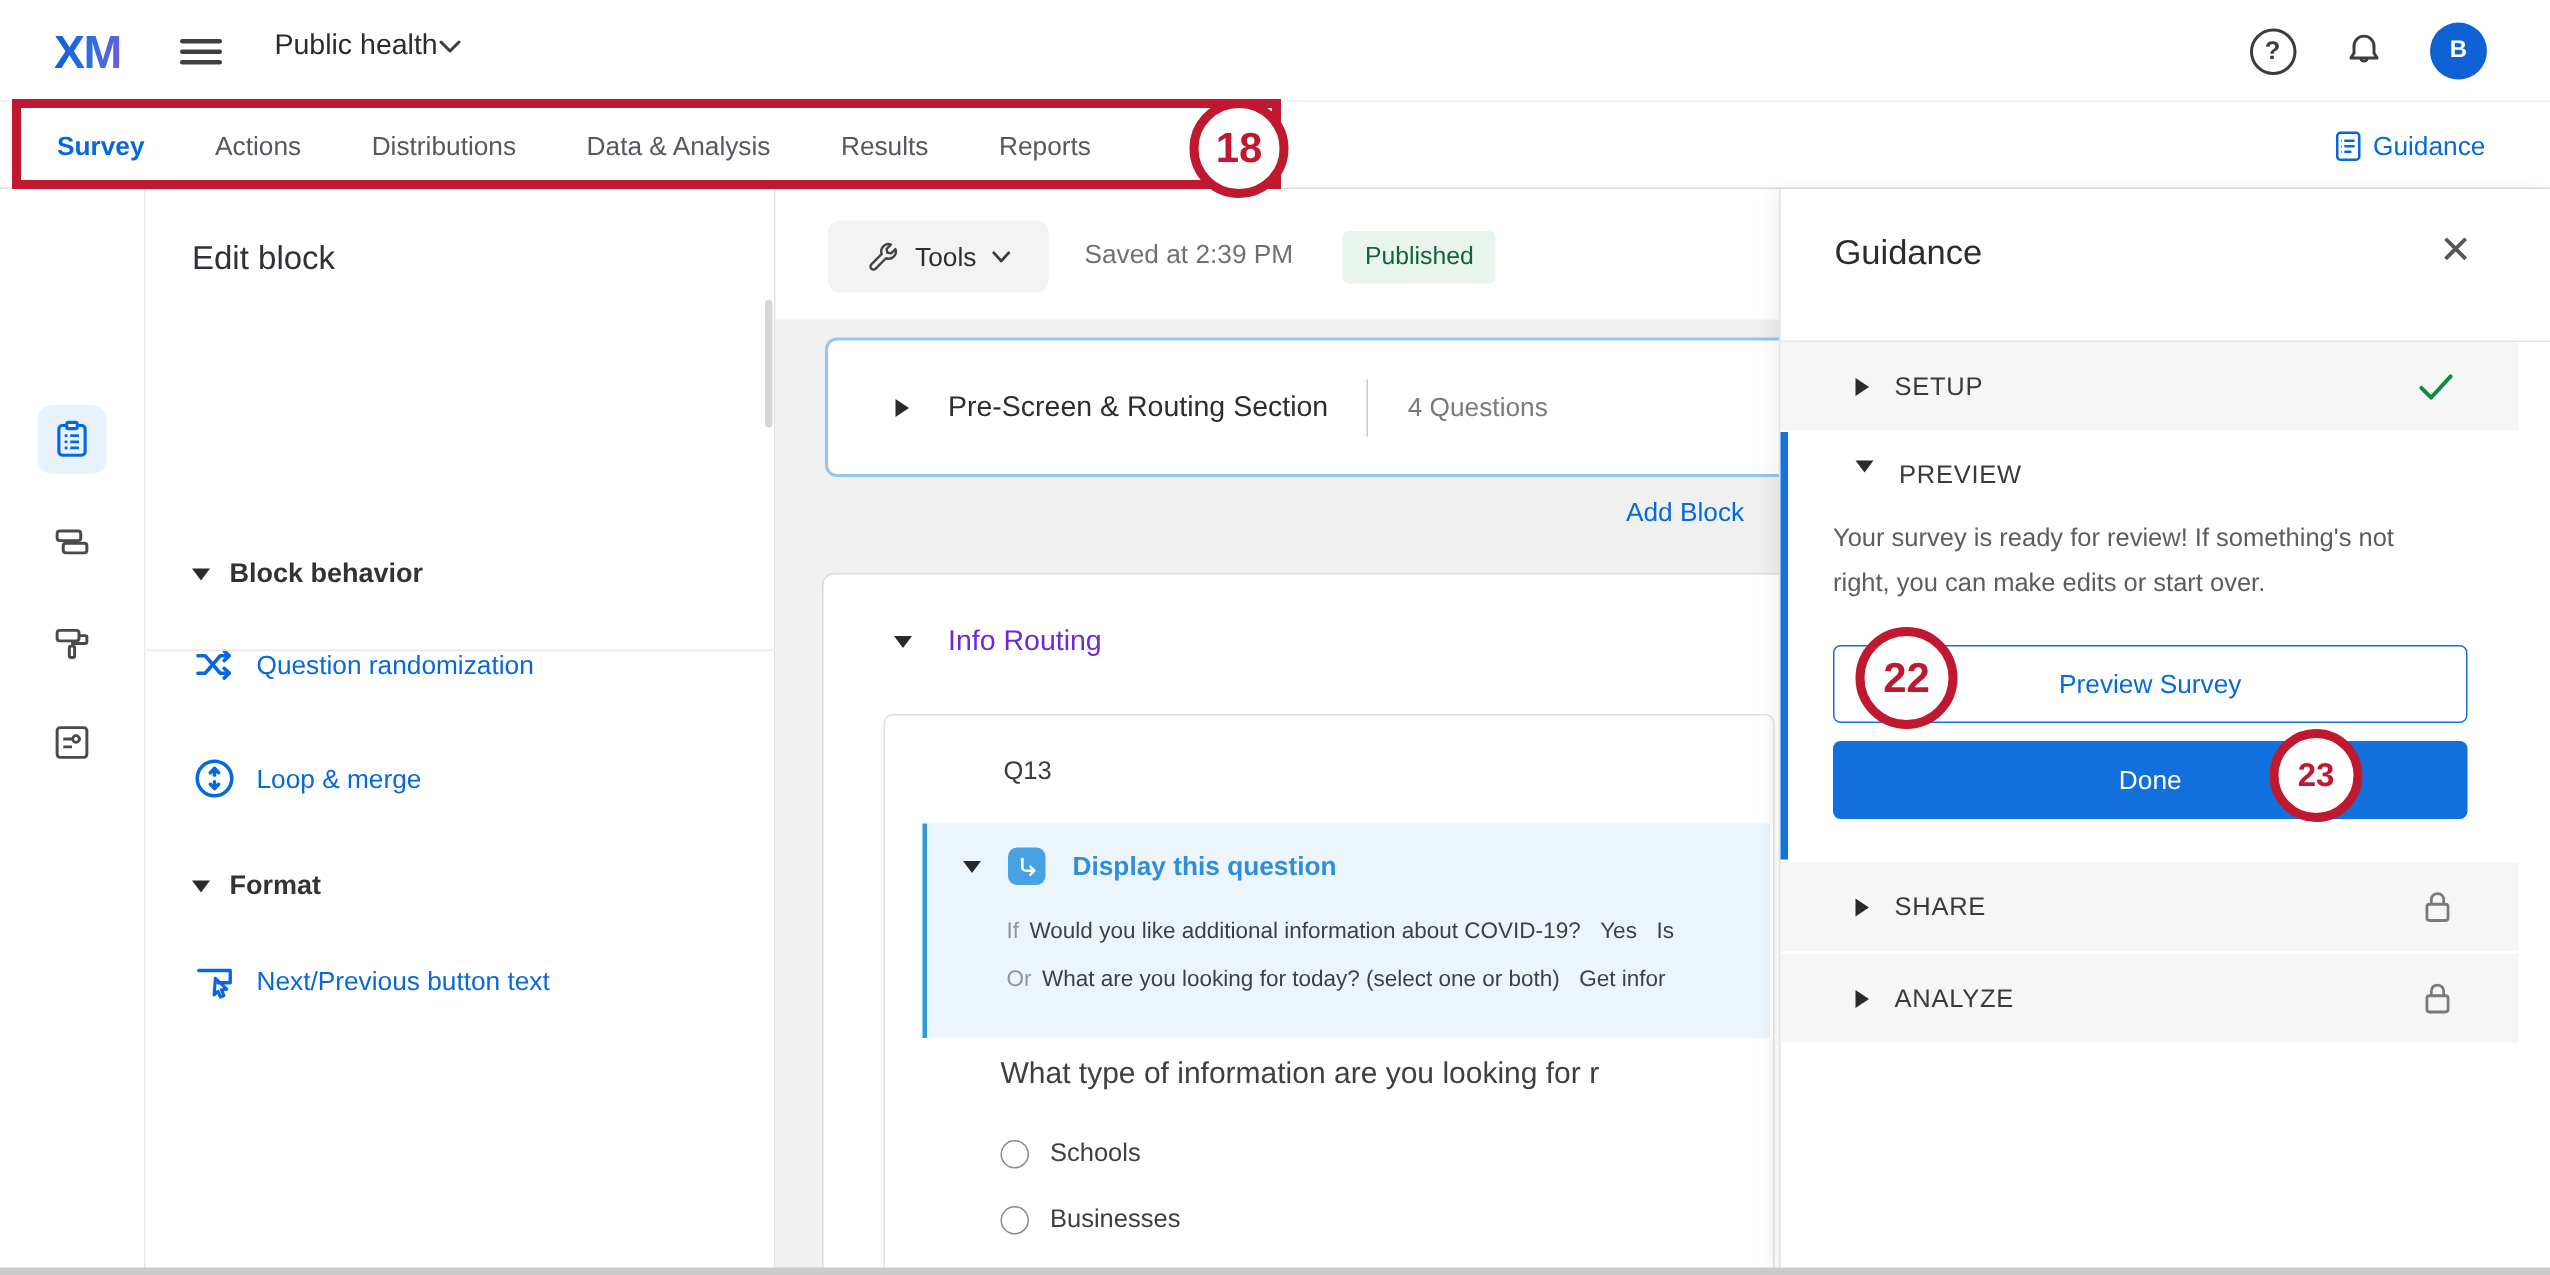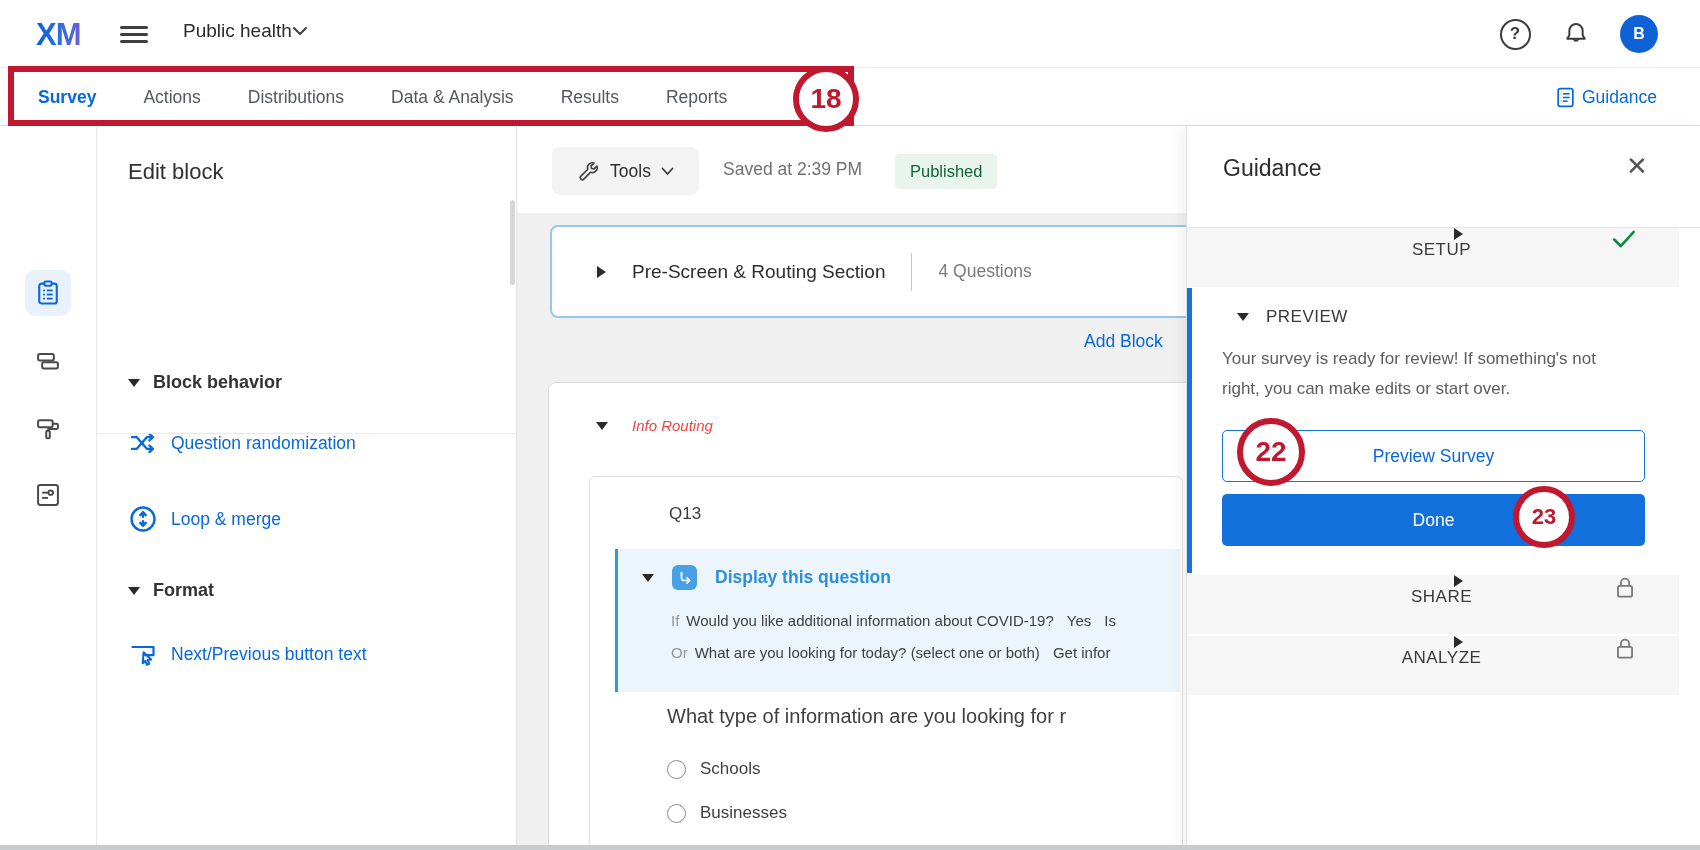--- a/index.html
+++ b/index.html
@@ -54,21 +54,21 @@
   .prescreen-card { position:absolute; left:33px; top:99px; width:700px; height:93px; background:#fff; border:2px solid #96c6ec; border-radius:8px; }
   .prescreen-row { position:absolute; left:45px; top:0; height:89px; display:flex; align-items:center; gap:26px; }
   .prescreen-title { font-size:19px; color:#2d2d2d; }
   .prescreen-divider { width:1px; height:38px; background:#c9c9c9; }
   .prescreen-count { font-size:17.5px; color:#7a7a7a; }
 
   .add-block { position:absolute; left:567px; top:205px; font-size:17.5px; color:#0768dd; cursor:pointer; white-space:nowrap; }
 
   .block-card { position:absolute; left:31px; top:256px; width:700px; height:470px; background:#fff; border:1px solid #dcdcdc; border-radius:8px; }
   .block-head { position:absolute; left:47px; top:34px; display:flex; align-items:center; gap:24px; }
-  .block-title { font-size:15px; color:#ef4444;font-style:italic; }
+  .block-title { font-size:19px; color:#6d28d9; }
 
   .question-card { position:absolute; left:40px; top:93px; width:594px; height:380px; background:#fff; border:1px solid #e0e0e0; border-radius:6px; overflow:hidden; }
   .qid { position:absolute; left:79px; top:27px; font-size:17px; color:#3a3a3a; }
 
   .display-box { position:absolute; left:25px; top:72px; width:565px; height:143px; background:#edf5fc; border-left:3px solid #2f9bd8; overflow:hidden; }
   .dl-head { position:absolute; left:24px; top:16px; display:flex; align-items:center; gap:18px; cursor:pointer;font-weight:bold; }
   .dl-icon { width:25px; height:25px; border-radius:6px; background:#47a1e2; display:flex; align-items:center; justify-content:center; }
   .dl-label { font-size:17.5px; color:#2d8fd9; }
   .dl-row { position:absolute; left:53px; display:flex; align-items:baseline; gap:7px; font-size:15px; color:#3f3f3f; white-space:nowrap; }
   .dl-prefix { color:#969696; }
@@ -78,26 +78,26 @@
   .question-text { position:absolute; left:77px; top:228px; font-size:20px; color:#3f3f3f; white-space:nowrap; }
   .option-row { position:absolute; left:77px; display:flex; align-items:center; gap:14px; }
   .radio { width:19px; height:19px; border:1.6px solid #8a8a8a; border-radius:50%; background:#fff; }
   .option-label { font-size:17px; color:#3f3f3f; }
 
   
   .gpanel { position:absolute; left:1186px; top:126px; width:514px; height:724px; background:#fff; border-left:1px solid #e0e0e0; box-shadow:-6px 0 12px rgba(0,0,0,0.05); z-index:10; }
   .gtitle { position:absolute; left:36px; top:29px; font-size:23px; color:#2c2c2e; }
   .gclose { position:absolute; left:432px; top:22px; width:36px; height:36px; display:flex; align-items:center; justify-content:center; font-size:26px; color:#555; cursor:pointer; }
   .gdivider { position:absolute; left:0; top:101px; width:514px; height:1px; background:#e4e4e4; }
-  .grow { position:absolute; left:0; width:492px; height:59px; background:#f6f6f6; display:flex; align-items:center; cursor:pointer;flex-direction:column; }
+  .grow { position:absolute; left:0; width:492px; height:59px; background:#f6f6f6; display:flex; align-items:center; cursor:pointer; }
   .grow .tri-r { margin-left:50px; border-left-color:#2a2a2a; }
   .grow-label { margin-left:17px; font-size:17px; color:#3a3a3a; letter-spacing:0.5px; }
   .grow-end { position:absolute; right:42px; display:flex; align-items:center; }
   .gpreview { position:absolute; left:0; top:162px; width:492px; height:285px; background:#fff; border-left:5px solid #1473dc; }
-  .gpreview-head { position:absolute; left:45px; top:19px; display:flex; align-items:center; gap:17px; cursor:pointer; }
+  .gpreview-head { position:absolute; left:45px; top:19px; display:flex; gap:17px; cursor:pointer; }
   .gpreview-label { font-size:17px; color:#3a3a3a; letter-spacing:0.5px; font-weight:normal; }
   .gpara { position:absolute; left:30px; top:56px; width:412px; font-size:17px; line-height:30px; color:#5d5d5d; }
   .btn-outline { position:absolute; left:30px; top:142px; width:423px; height:52px; border:1px solid #1473dc; border-radius:5px; background:#fff; color:#0768dd; font-size:17.5px; display:flex; align-items:center; justify-content:center; cursor:pointer; }
   .btn-primary { position:absolute; left:30px; top:206px; width:423px; height:52px; border-radius:5px; background:#1170dc; color:#fff; font-size:17.5px; display:flex; align-items:center; justify-content:center; cursor:pointer; }
 
   
   .anno-rect { position:absolute; left:8px; top:66px; width:846px; height:60px; border:6px solid #c0182f; z-index:50; pointer-events:none; }
   .anno-circle { position:absolute; border:6px solid #c0182f; border-radius:50%; background:#fff; color:#c0182f; font-weight:bold; display:flex; align-items:center; justify-content:center; z-index:60; pointer-events:none; }
   .anno-24 { left:793px; top:66px; width:66px; height:66px; font-size:28px; }
   .anno-22 { left:1237px; top:418px; width:68px; height:68px; font-size:28px; }

